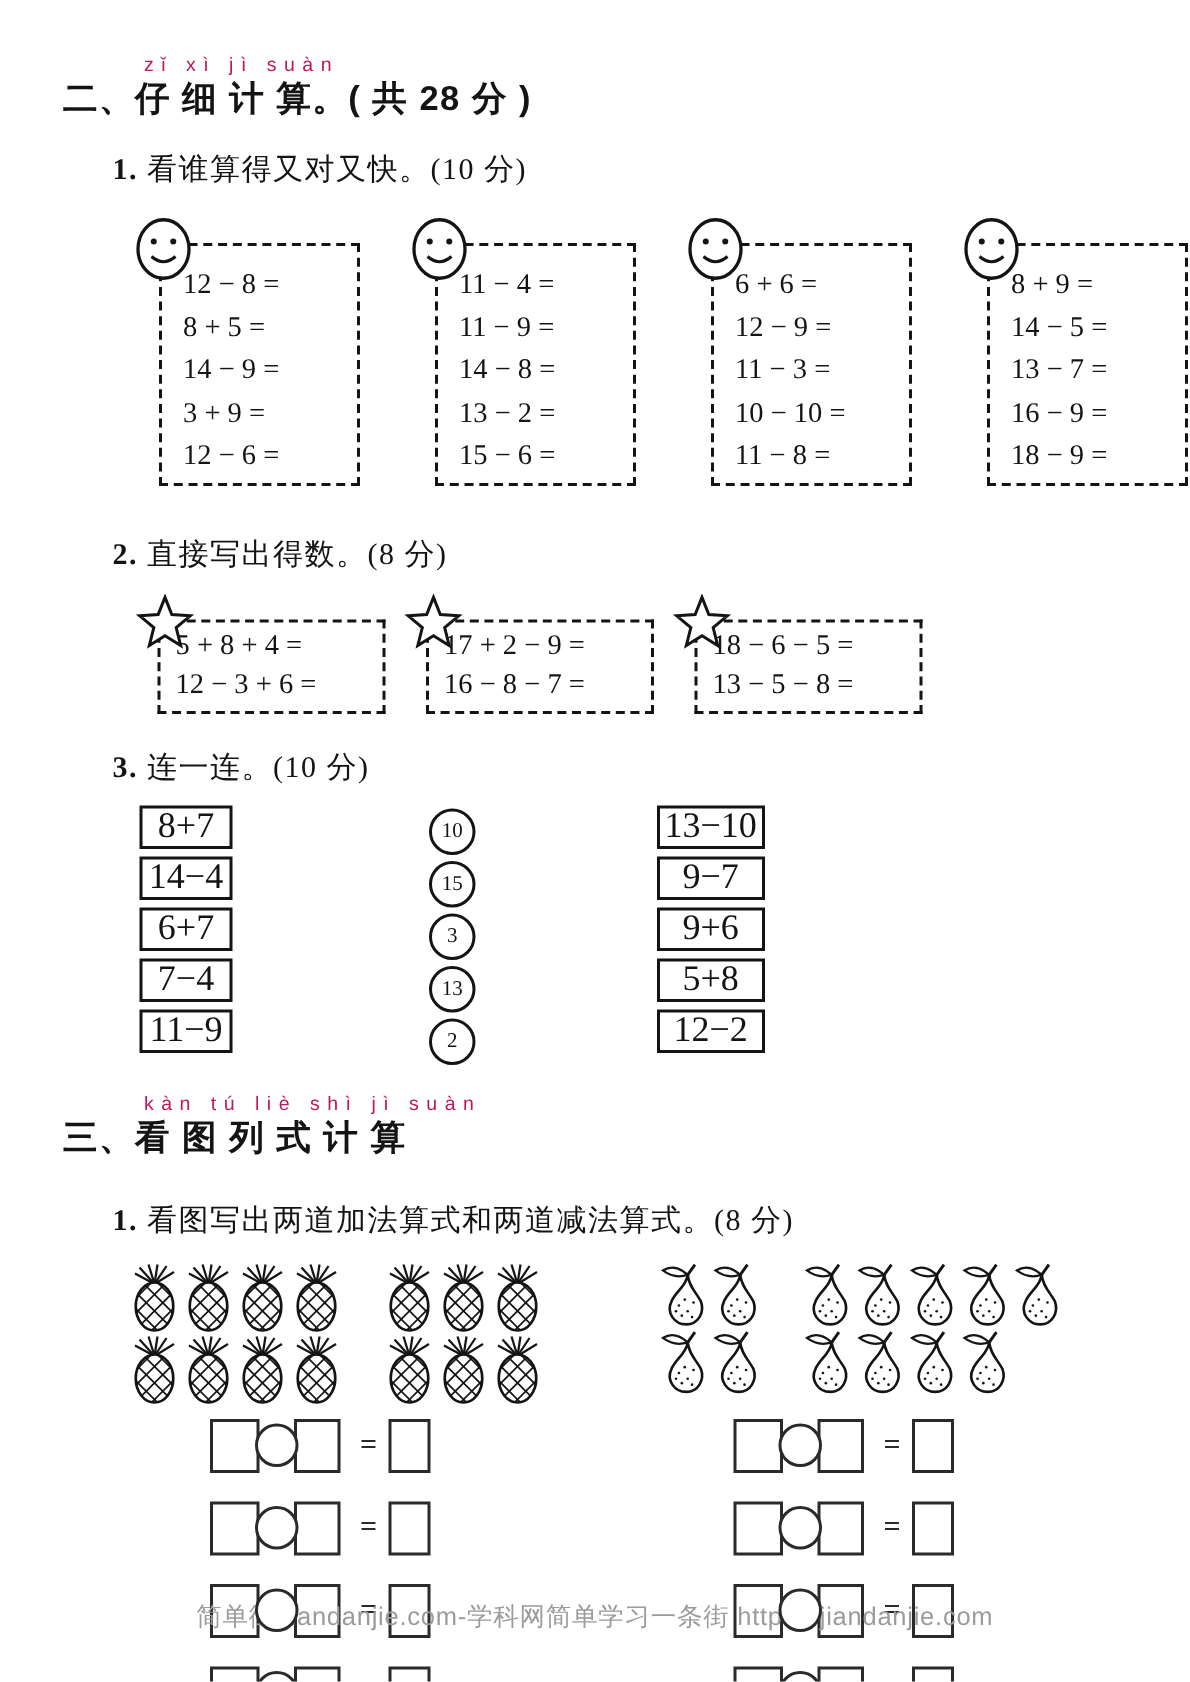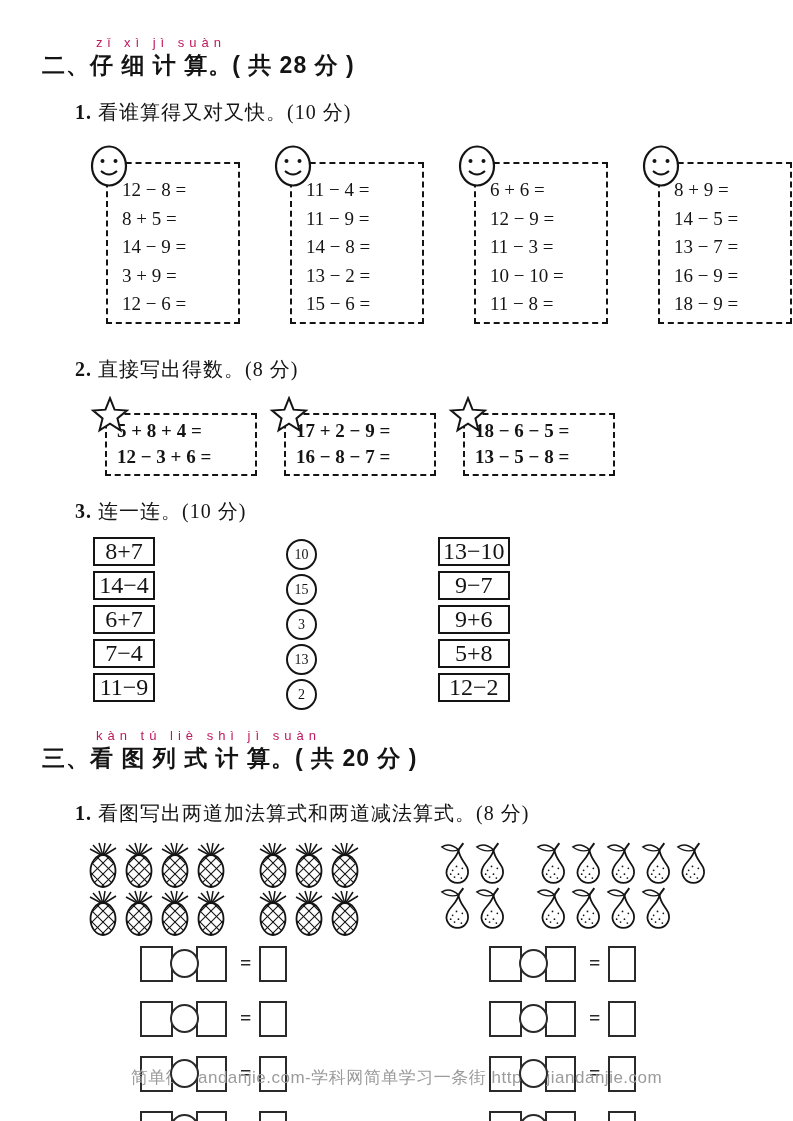--- a/index.html
+++ b/index.html
@@ -30,21 +30,21 @@
   .smiley-box{
     position:relative;width:116px;height:146px;border:2px dashed #141414;
     padding:12px 0 0 14px;box-sizing:content-box;
   }
   .smiley{position:absolute;top:-20px;left:-19px;width:40px;height:44px;line-height:0;}
   .calc-line{font-size:19px;line-height:28.5px;white-space:nowrap;}
   
   .star-row{margin:30px 0 0 105px;display:flex;gap:27px;}
   .star-box{
     position:relative;width:138px;height:56px;border:2px dashed #141414;
-    padding:3px 0 0 10px;box-sizing:content-box;font-weight:bold;
+    padding:3px 0 0 10px;box-sizing:content-box;
   }
   .star{position:absolute;top:-19px;left:-17px;width:40px;height:40px;line-height:0;}
   .star-line{font-size:19px;line-height:26px;white-space:nowrap;}
   
   .match-wrap{position:relative;height:160px;margin-top:12px;}
   .match-col{position:absolute;top:0;display:flex;flex-direction:column;gap:5px;}
   .match-col.left{left:93px;}
   .match-col.right{left:438px;}
   .match-col.mid{left:286px;top:2px;gap:4px;align-items:center;}
   .match-box{
@@ -217,21 +217,20 @@
       <div class="match-box">12−2</div>
     </div>
 </div>
 
 <div class="sec-heading second">
   <span>三、</span>
   <span class="word-block">
     <span class="pinyin">kàn  tú  liè  shì  jì  suàn</span>
     <span>看 图 列 式 计 算</span>
   </span>
-  <span>。( 共 20 分 )</span>
 </div>
 
 <div class="q-label" style="margin-top:26px;">
   <span class="q-num">1.</span><span> 看图写出两道加法算式和两道减法算式。(8 分)</span>
 </div>
 
 <div class="figures-row">
     <div class="figure">
       <div class="fruit-groups">
         <div class="fruit-group">

